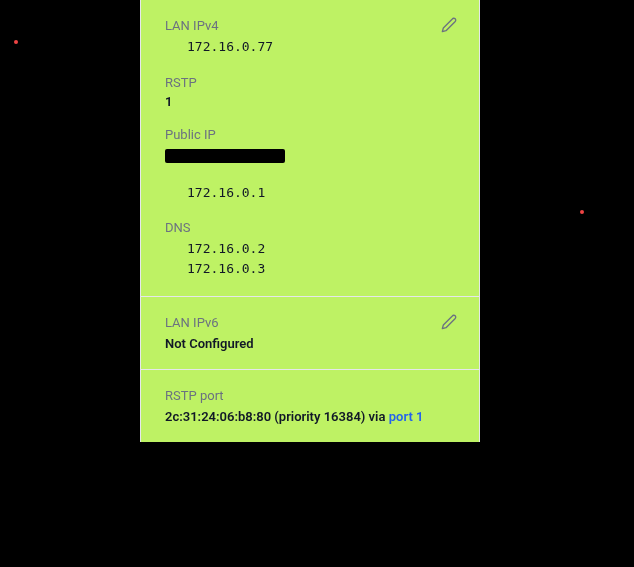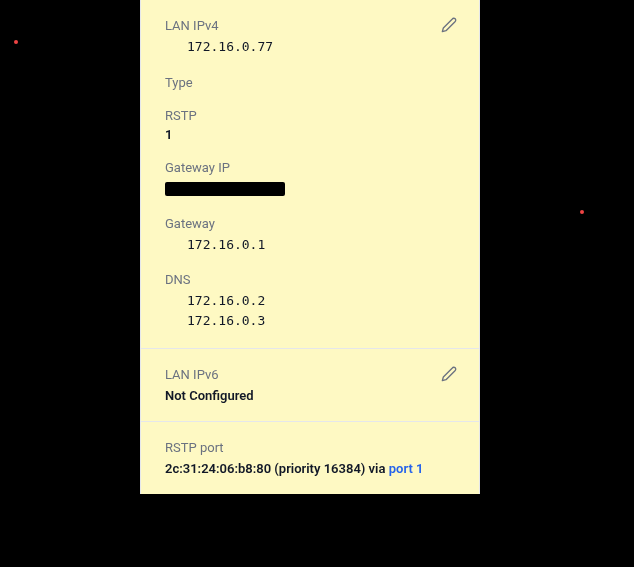--- a/index.html
+++ b/index.html
@@ -5,21 +5,21 @@
     * { margin: 0; padding: 0; box-sizing: border-box; }
     body {
       background: #000;
       font-family: -apple-system, BlinkMacSystemFont, "Segoe UI", Roboto, Helvetica, Arial, sans-serif;
       width: 634px;
       height: 567px;
       overflow: hidden;
       position: relative;
     }
     .panel {
-      background: #fef9c3;
+      background: #bef264;
       width: 340px;
       margin-left: 140px;
       margin-top: 0;
       border-left: 1px solid #e5e7eb;
       border-right: 1px solid #e5e7eb;
     }
     .section {
       padding: 18px 24px 18px 24px;
       border-bottom: 1px solid #e5e7eb;
       position: relative;
@@ -102,35 +102,33 @@
         </svg>
       </span>
     </button>
 
     <div class="block">
       <div class="label">LAN IPv4</div>
       <div class="value">172.16.0.77</div>
     </div>
 
     <div class="block">
-      <div class="label">Type</div>
     </div>
 
     <div class="block">
       <div class="label">RSTP</div>
       <div class="value-bold">1</div>
     </div>
 
     <div class="block">
-      <div class="label">Gateway IP</div>
+      <div class="label">Public IP</div>
       <div><span class="redacted"></span></div>
     </div>
 
     <div class="block">
-      <div class="label">Gateway</div>
       <div class="value">172.16.0.1</div>
     </div>
 
     <div class="block">
       <div class="label">DNS</div>
       <div class="value">172.16.0.2</div>
       <div class="value">172.16.0.3</div>
     </div>
   </div>
 

